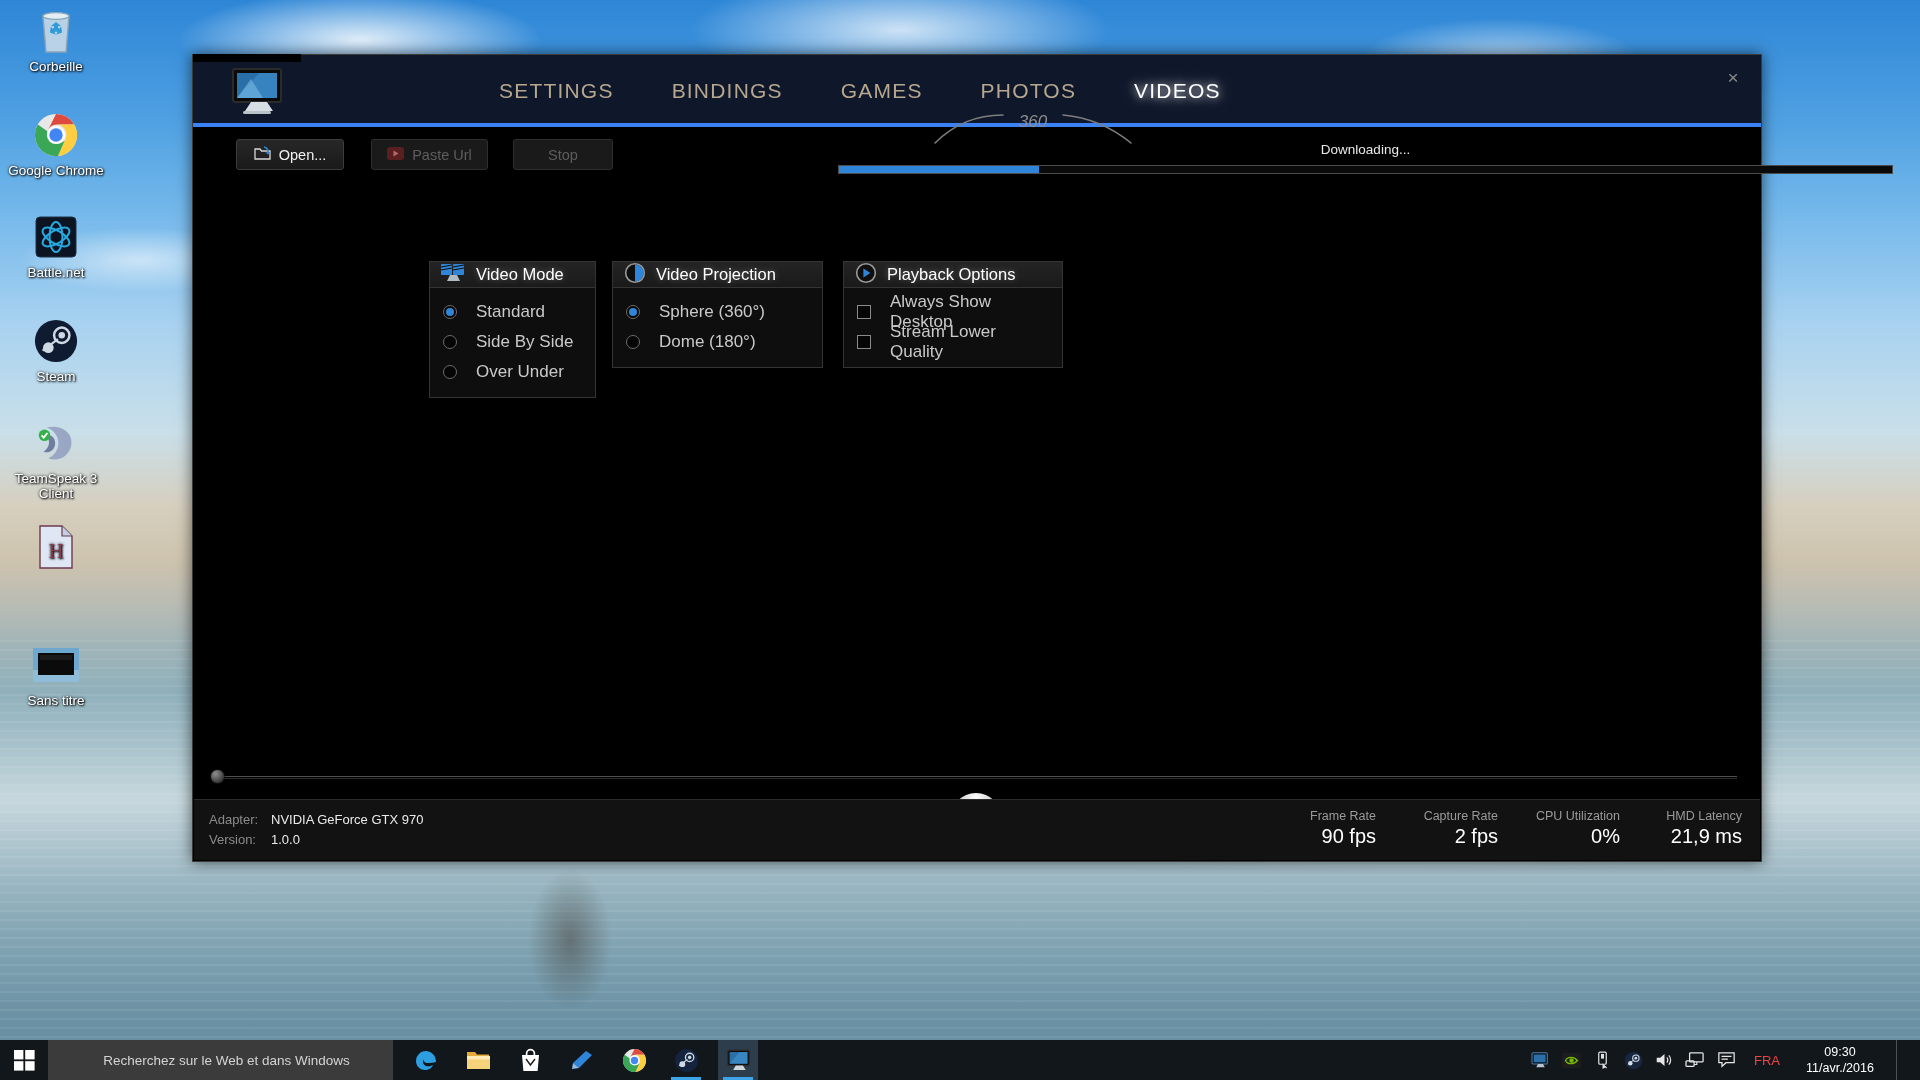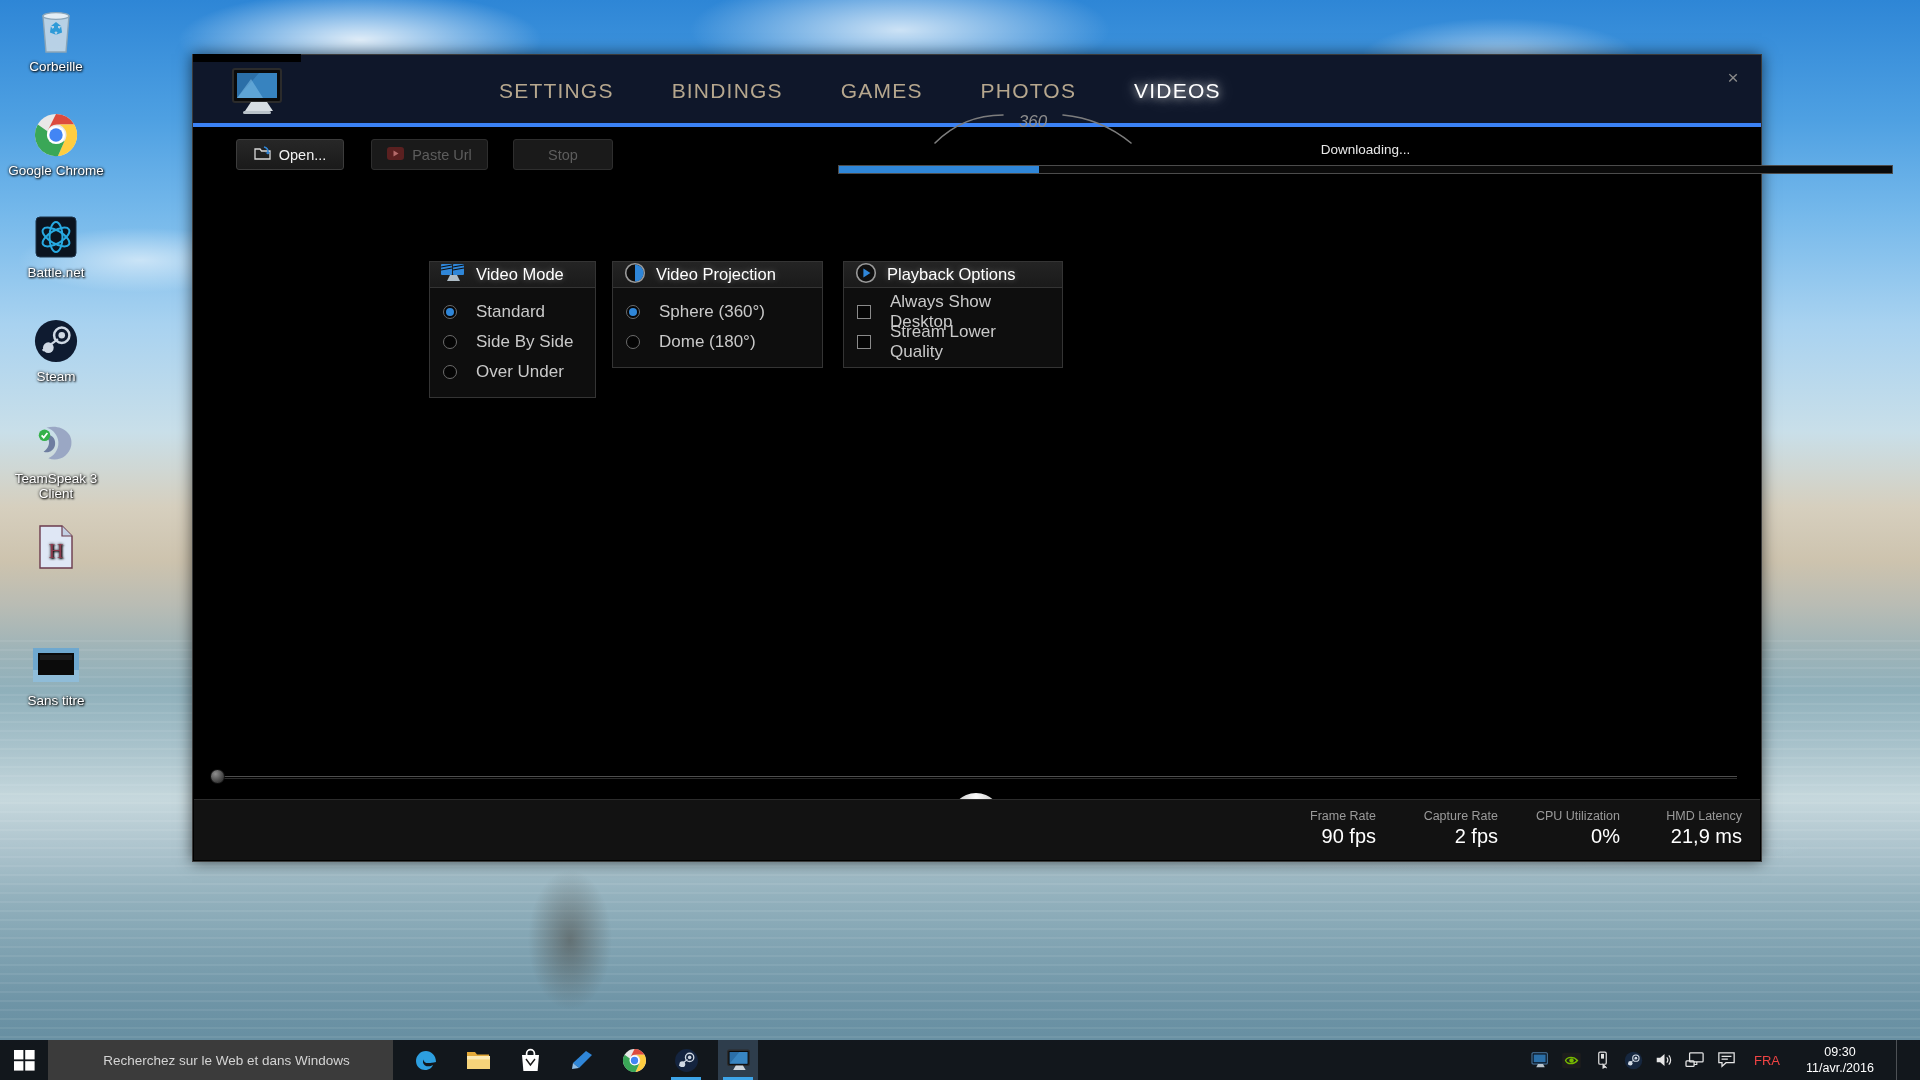--- a/index.html
+++ b/index.html
@@ -475,20 +475,28 @@
 
   <div id="seekwrap">
     <div id="seektrack"></div>
     <div id="seekhandle"></div>
   </div>
   <div id="playbtn">
     <div class="tri"></div>
   </div>
 
   <div id="statusbar">
+    <div class="sb-left">
+      <div>
+        <span class="k">Adapter:</span><span class="v">NVIDIA GeForce GTX 970</span>
+      </div>
+      <div>
+        <span class="k">Version:</span><span class="v">1.0.0</span>
+      </div>
+    </div>
     <div id="stats">
       <div class="stat">
         <div class="lab">Frame Rate</div>
         <div class="val">90 fps</div>
       </div>
       <div class="stat">
         <div class="lab">Capture Rate</div>
         <div class="val">2 fps</div>
       </div>
       <div class="stat">

